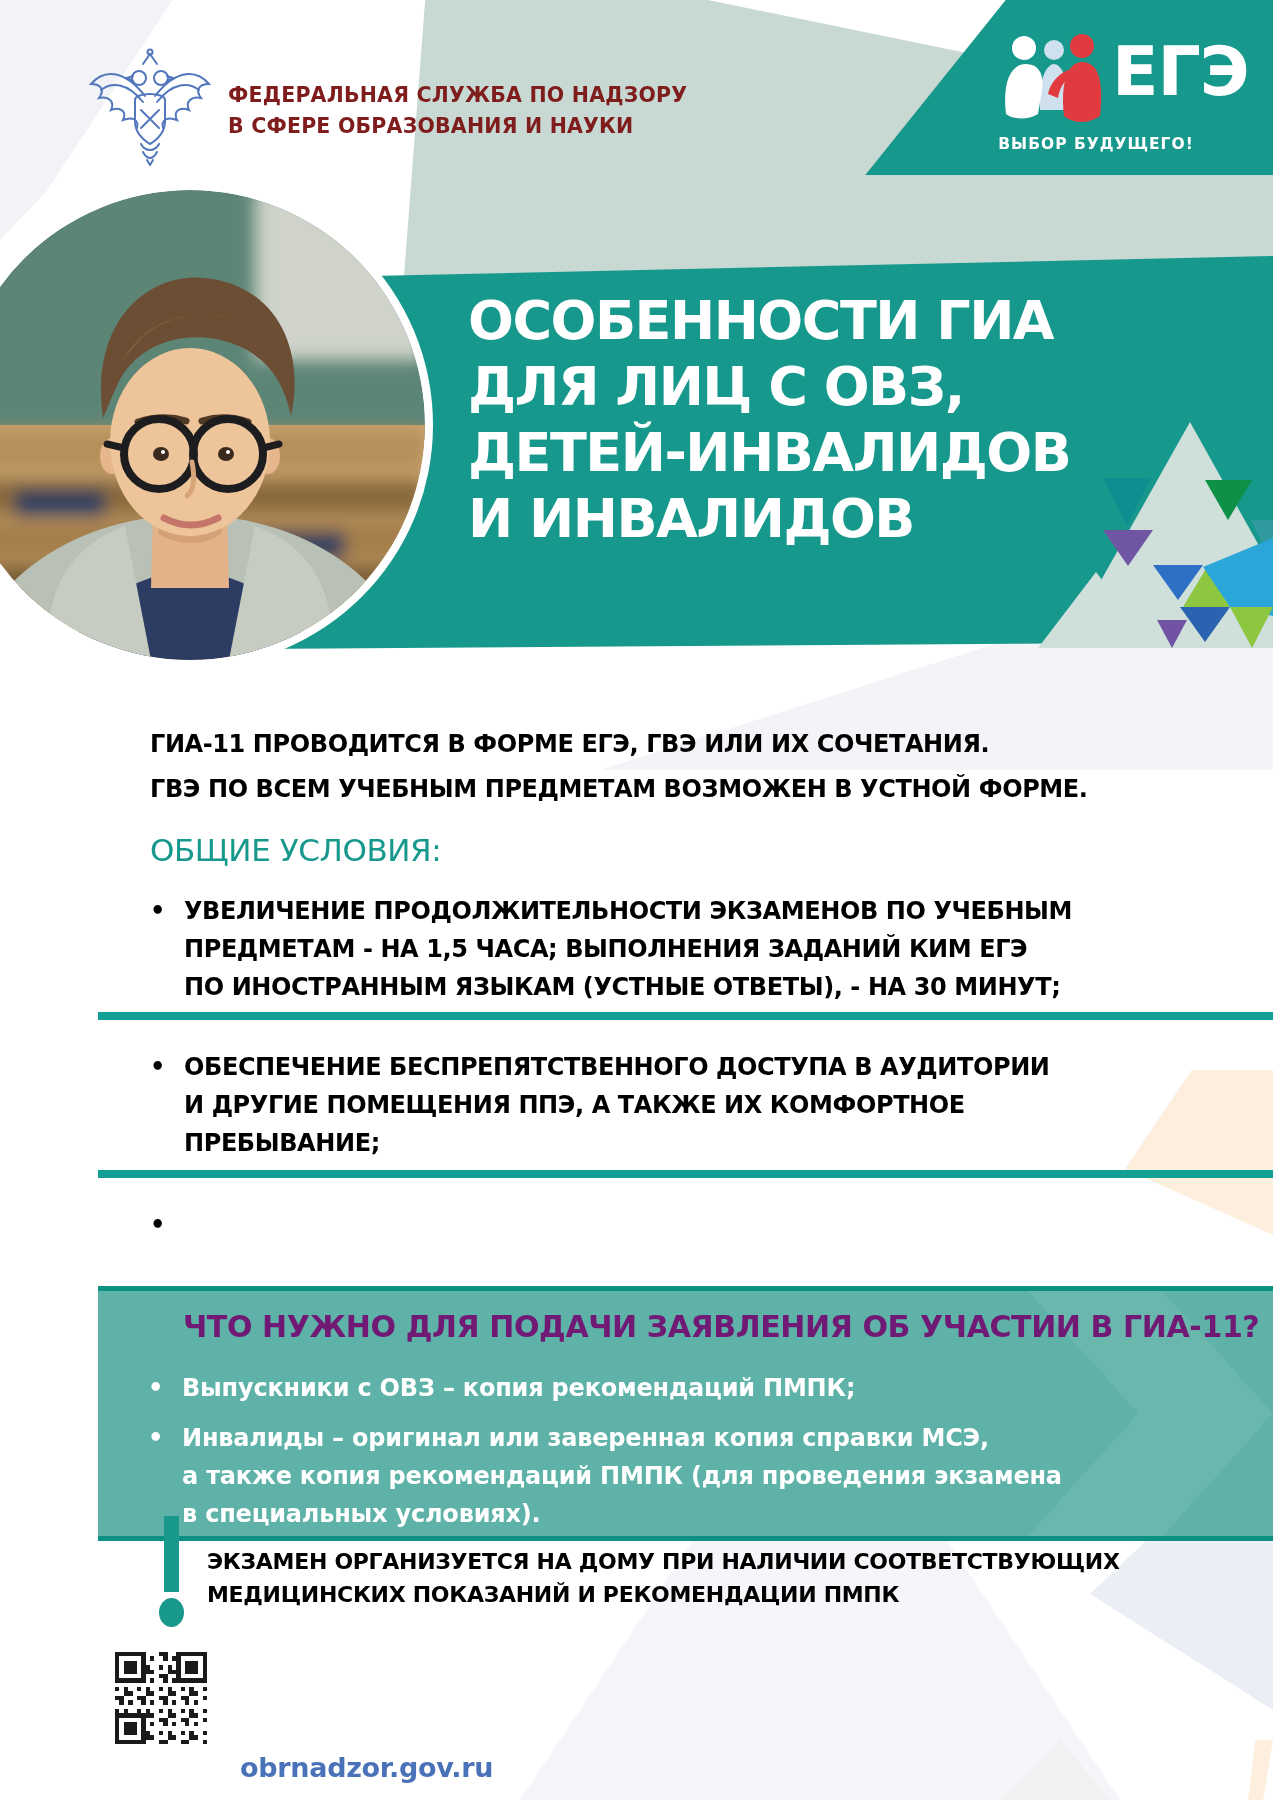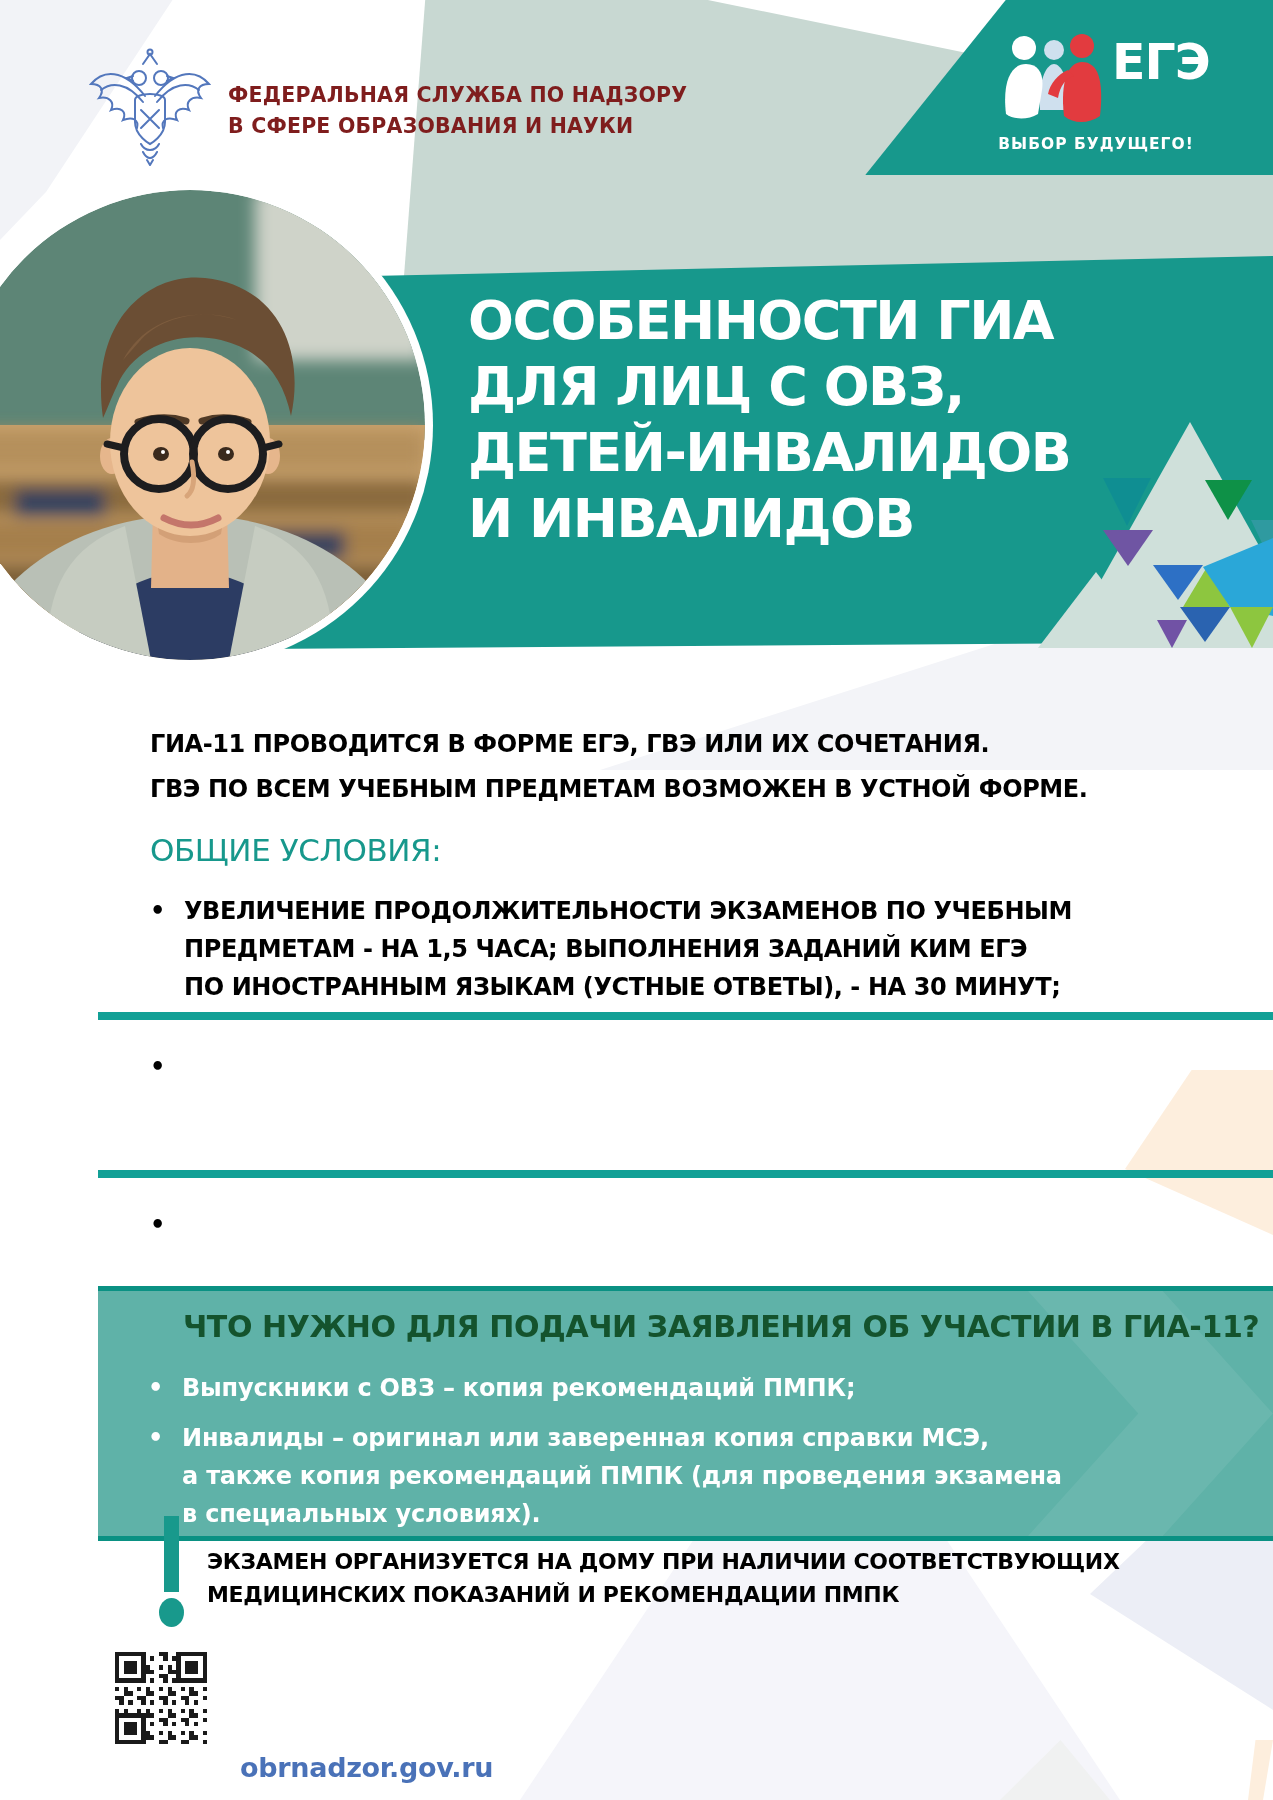--- a/index.html
+++ b/index.html
@@ -4,41 +4,41 @@
 <style>
   html,body{margin:0;padding:0;background:#ffffff;}
   body{width:1273px;height:1800px;position:relative;overflow:hidden;
        font-family:"DejaVu Sans",sans-serif;}
   .abs{position:absolute;}
   
   .bg-shape{position:absolute;pointer-events:none;}
   
   .agency-text{color:#7f1d1d;font-size:20.5px;font-weight:600;line-height:31px;letter-spacing:.2px;}
   .ege-band{background:#17988c;clip-path:polygon(41% 0,100% 0,100% 100%,10% 100%);}
-  .ege-word{color:#fff;font-weight:bold;font-size:49px;letter-spacing:-1px;line-height:1;}
+  .ege-word{color:#fff;font-weight:bold;font-size:68px;letter-spacing:-1px;line-height:1;}
   .ege-slogan{color:#fff;font-weight:bold;font-size:15.5px;letter-spacing:1px;text-align:center;}
   
   .sage-band{background:#c8d8d2;clip-path:polygon(33.4% 0,55.6% 0,100% 41%,100% 100%,31.7% 100%);}
   .teal-band{background:#17988c;}
   .hero-title{color:#ffffff;font-weight:bold;font-size:54px;line-height:66px;
               letter-spacing:-1.5px;white-space:pre-line;}
   .photo-ring{border-radius:50%;background:#ffffff;box-shadow:0 0 0 0 #fff;}
   .photo-circle{border-radius:50%;overflow:hidden;}
   
   .dark{color:#000000;}
   .intro{font-weight:bold;font-size:24px;line-height:45px;letter-spacing:-.4px;white-space:pre-line;}
   .teal-heading{color:#17988c;font-weight:normal;font-size:31px;letter-spacing:-.4px;}
   .bullet-row{display:flex;align-items:flex-start;}
   .bullet-dot{font-size:24px;font-weight:bold;line-height:38px;width:34px;flex:0 0 34px;}
   .bullet-text{font-weight:bold;font-size:24px;line-height:38px;letter-spacing:-.4px;white-space:pre-line;}
   .divider{position:absolute;height:8px;background:#12a096;}
   
   .app-box{background:#5fb2a8;}
   .app-line{position:absolute;height:5px;background:#0a9183;}
-  .app-heading{color:#14532d;font-weight:bold;font-size:30px;letter-spacing:-.4px;}
+  .app-heading{color:#701a75;font-weight:bold;font-size:30px;letter-spacing:-.4px;}
   .app-bullet-text{color:#fff;font-weight:600;font-size:24px;line-height:38px;letter-spacing:-.2px;white-space:pre-line;}
   .app-bullet-dot{color:#fff;font-size:24px;font-weight:bold;line-height:38px;width:34px;flex:0 0 34px;}
   .app-chevron{position:absolute;background:rgba(255,255,255,.07);
                clip-path:polygon(0 0,55% 0,100% 50%,55% 100%,0 100%,45% 50%);}
   
   .note-text{font-weight:bold;font-size:22px;line-height:33px;letter-spacing:-.3px;white-space:pre-line;}
   .excl-bar{background:#18998c;}
   .excl-dot{background:#18998c;border-radius:50%;}
   
   .site-link{color:#4a72b8;font-weight:bold;font-size:27px;text-decoration:none;letter-spacing:-.3px;}
@@ -198,20 +198,23 @@
 <div class="abs bullet-row dark" style="left:150px;top:892px;width:980px;">
   <span class="bullet-dot">•</span>
   <span class="bullet-text">УВЕЛИЧЕНИЕ ПРОДОЛЖИТЕЛЬНОСТИ ЭКЗАМЕНОВ ПО УЧЕБНЫМ
 ПРЕДМЕТАМ - НА 1,5 ЧАСА; ВЫПОЛНЕНИЯ ЗАДАНИЙ КИМ ЕГЭ
 ПО ИНОСТРАННЫМ ЯЗЫКАМ (УСТНЫЕ ОТВЕТЫ), - НА 30 МИНУТ;</span>
 </div>
 <div class="divider" style="left:98px;top:1012px;width:1175px;"></div>
 
 <div class="abs bullet-row dark" style="left:150px;top:1048px;width:980px;">
   <span class="bullet-dot">•</span>
+  <span class="bullet-text">ОБЕСПЕЧЕНИЕ БЕСПРЕПЯТСТВЕННОГО ДОСТУПА В АУДИТОРИИ
+И ДРУГИЕ ПОМЕЩЕНИЯ ППЭ, А ТАКЖЕ ИХ КОМФОРТНОЕ
+ПРЕБЫВАНИЕ;</span>
 </div>
 <div class="divider" style="left:98px;top:1170px;width:1175px;"></div>
 
 <div class="abs bullet-row dark" style="left:150px;top:1206px;width:980px;">
   <span class="bullet-dot">•</span>
 </div>
 
 <div class="app-line" style="left:98px;top:1286px;width:1175px;"></div>
 <div class="abs app-box" style="left:98px;top:1291px;width:1175px;height:245px;">
   <div class="app-chevron" style="left:930px;top:0;width:245px;height:245px;"></div>

